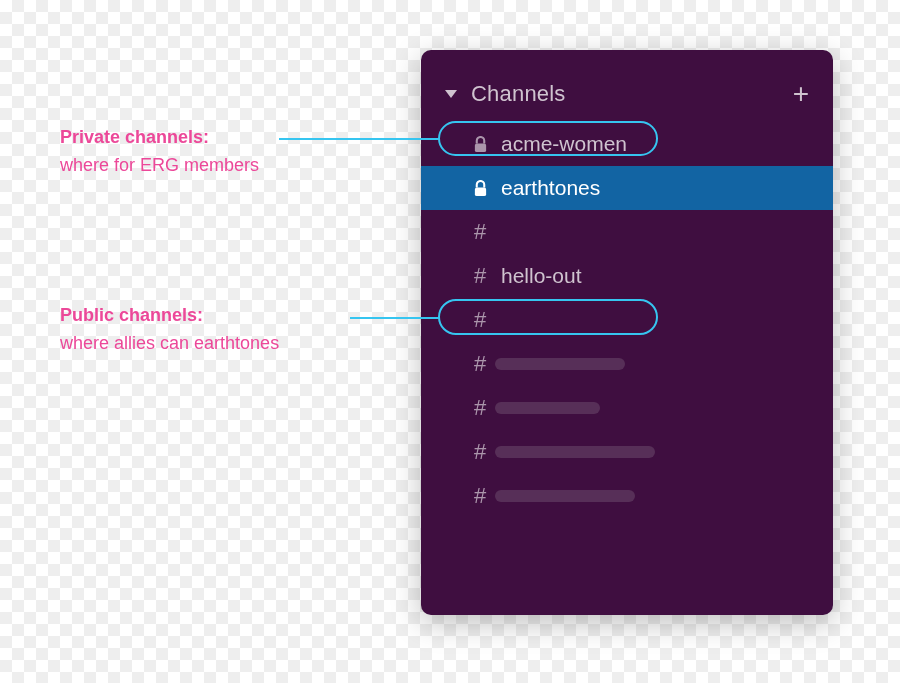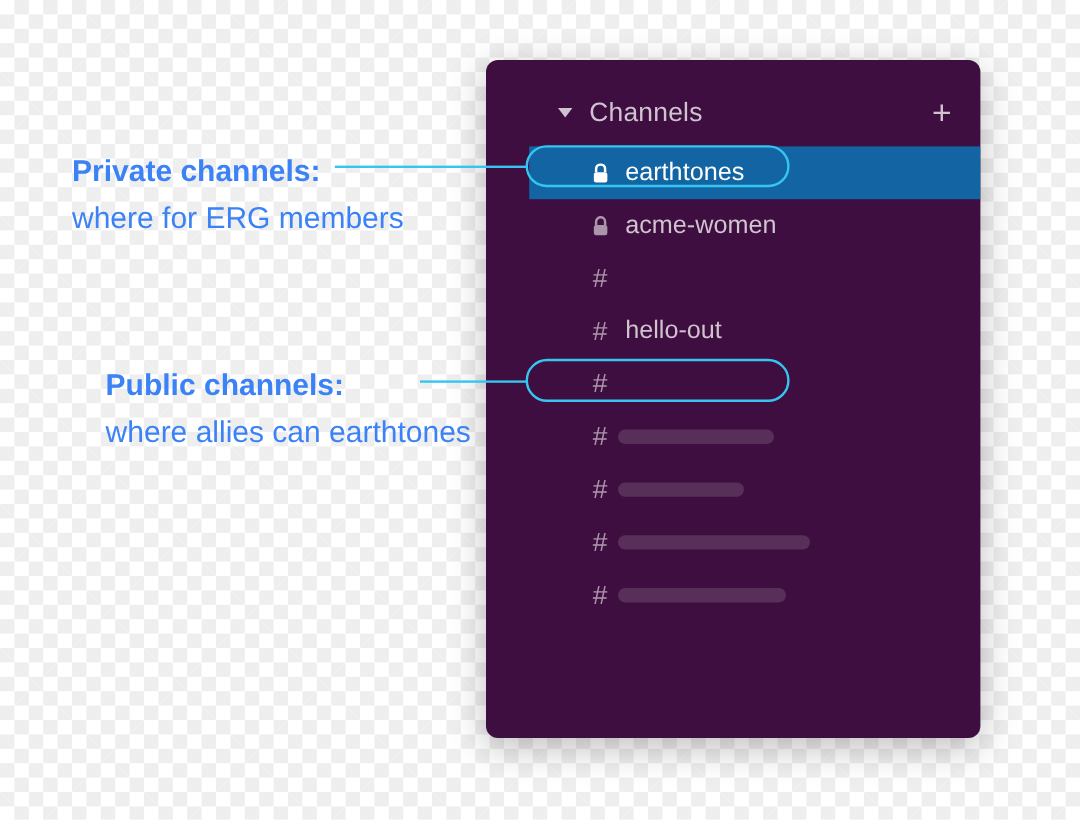--- a/index.html
+++ b/index.html
@@ -13,30 +13,29 @@
         linear-gradient(-45deg, #eee 25%, transparent 25%),
         linear-gradient(45deg, transparent 75%, #eee 75%),
         linear-gradient(-45deg, transparent 75%, #eee 75%);
       background-size: 24px 24px;
       background-position: 0 0, 0 12px, 12px -12px, -12px 0px;
       background-color: #fff;
     }
 
     .sidebar {
       position: absolute;
-      left: 405px;
+      left: 421px;
       top: 50px;
       width: 412px;
       height: 565px;
       background: #3f0e40;
       border-radius: 10px;
       box-shadow: 0 8px 30px rgba(0,0,0,0.25);
       padding-top: 20px;
       overflow: hidden;
-      padding-left: 36px;
     }
 
     .channels-header {
       display: flex;
       align-items: center;
       padding: 10px 24px 14px 24px;
       color: #cfc3cf;
     }
     .channels-header .caret {
       width: 0; height: 0;
@@ -103,68 +102,68 @@
       position: absolute;
       border: 2.5px solid #36c5f0;
       border-radius: 18px;
       pointer-events: none;
     }
     .ring-private { left: 438px; top: 121px; width: 220px; height: 35px; }
     .ring-public  { left: 438px; top: 299px; width: 220px; height: 36px; }
 
     .callout-text {
       position: absolute;
-      color: #3b82f6;
-      font-size: 25px;
+      color: #ec4899;
+      font-size: 18px;
       line-height: 1.55;
     }
     .callout-text .bold { font-weight: 700; }
     .callout-private { left: 60px; top: 124px; }
-    .callout-public  { left: 60px; top: 302px; margin-left: 28px; }
+    .callout-public  { left: 60px; top: 302px; }
 
     .leader {
       position: absolute;
       height: 2px;
       background: #36c5f0;
     }
     .leader-private { left: 279px; top: 138px; width: 160px; }
     .leader-public  { left: 350px; top: 317px; width: 89px; }
   </style>
 </head>
 <body>
 
 <div class="sidebar">
 
   <div class="channels-header">
     <span class="caret"></span>
     <span class="title">Channels</span>
     <span class="plus">+</span>
+  </div>
+
+  <div class="channel-row">
+    <span class="icon-slot">
+      <svg class="lock-svg" viewBox="0 0 16 18">
+          <path class="shackle" d="M4 8 V5 a4 4 0 0 1 8 0 V8"></path>
+          <rect class="body" x="2" y="8" width="12" height="9" rx="2"></rect>
+        </svg>
+    </span>
+    <span class="name">acme-women</span>
   </div>
 
   <div class="channel-row selected">
     <span class="icon-slot">
       <svg class="lock-svg" viewBox="0 0 16 18">
           <path class="shackle" d="M4 8 V5 a4 4 0 0 1 8 0 V8"></path>
           <rect class="body" x="2" y="8" width="12" height="9" rx="2"></rect>
         </svg>
     </span>
     <span class="name">earthtones</span>
   </div>
 
   <div class="channel-row">
-    <span class="icon-slot">
-      <svg class="lock-svg" viewBox="0 0 16 18">
-          <path class="shackle" d="M4 8 V5 a4 4 0 0 1 8 0 V8"></path>
-          <rect class="body" x="2" y="8" width="12" height="9" rx="2"></rect>
-        </svg>
-    </span>
-    <span class="name">acme-women</span>
-  </div>
-
-  <div class="channel-row">
     <span class="icon-slot hash">#</span>
   </div>
 
   <div class="channel-row">
     <span class="icon-slot hash">#</span>
     <span class="name">hello-out</span>
   </div>
 
   <div class="channel-row">
     <span class="icon-slot hash">#</span>

